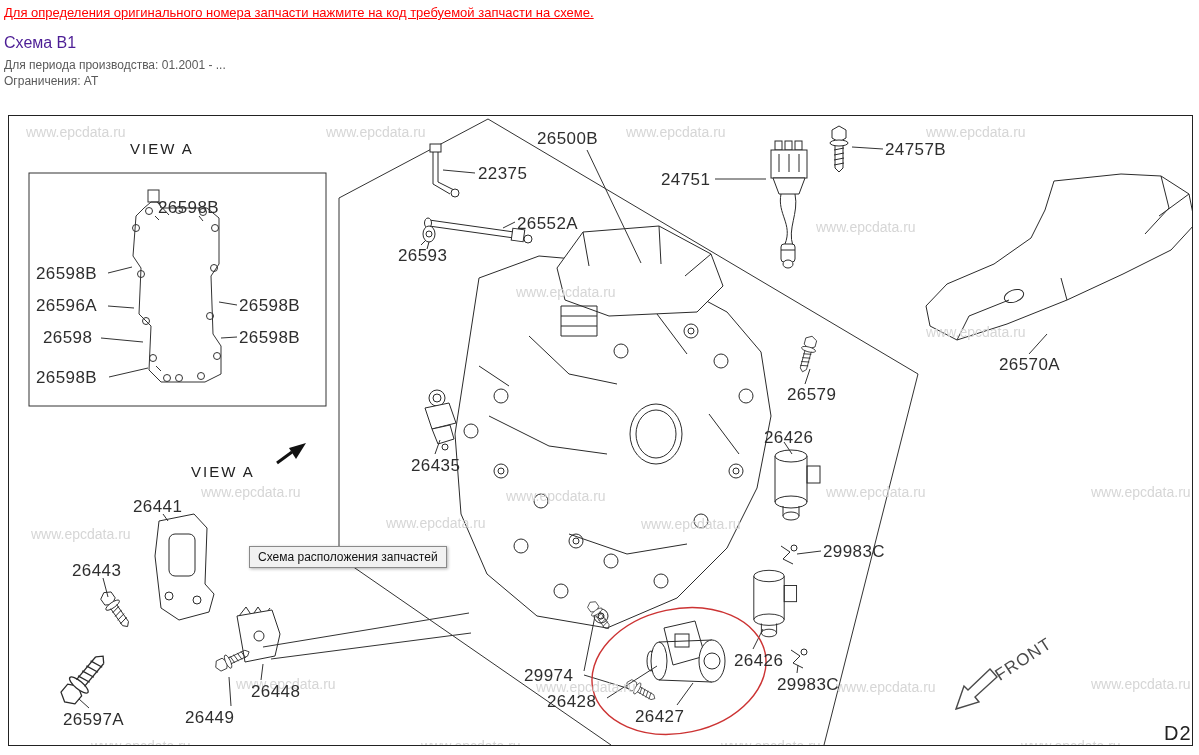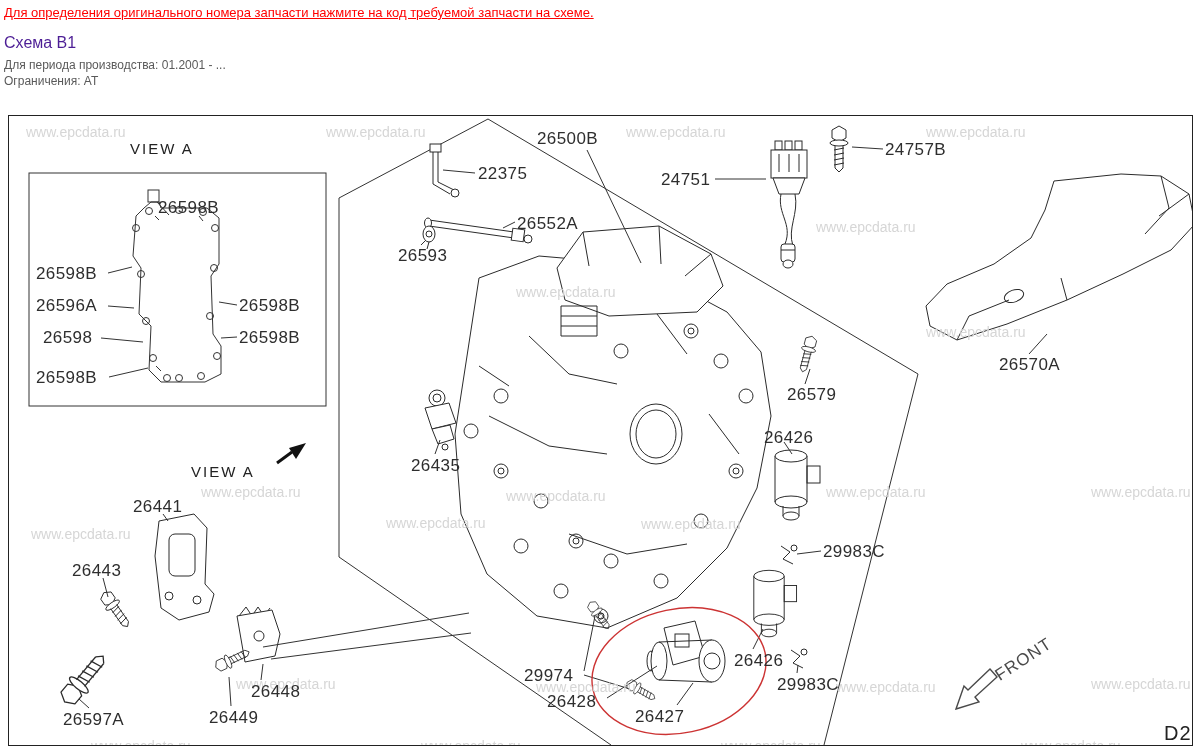--- a/index.html
+++ b/index.html
@@ -256,37 +256,38 @@
   <span class="callout" style="left:149px;top:82px">26598B</span>
   <span class="callout" style="left:27px;top:148px">26598B</span>
   <span class="callout" style="left:27px;top:180px">26596A</span>
   <span class="callout" style="left:230px;top:180px">26598B</span>
   <span class="callout" style="left:34px;top:212px">26598</span>
   <span class="callout" style="left:230px;top:212px">26598B</span>
   <span class="callout" style="left:27px;top:252px">26598B</span>
   <span class="callout" style="left:124px;top:381px">26441</span>
   <span class="callout" style="left:63px;top:445px">26443</span>
   <span class="callout" style="left:242px;top:566px">26448</span>
-  <span class="callout" style="left:200px;top:592px">26449</span>
+  <span class="callout" style="left:176px;top:592px">26449</span>
   <span class="callout" style="left:54px;top:594px">26597A</span>
   <span class="callout" style="left:528px;top:13px">26500B</span>
   <span class="callout" style="left:469px;top:48px">22375</span>
   <span class="callout" style="left:508px;top:98px">26552A</span>
   <span class="callout" style="left:389px;top:130px">26593</span>
   <span class="callout" style="left:652px;top:54px">24751</span>
   <span class="callout" style="left:876px;top:24px">24757B</span>
   <span class="callout" style="left:990px;top:239px">26570A</span>
   <span class="callout" style="left:778px;top:269px">26579</span>
   <span class="callout" style="left:755px;top:312px">26426</span>
   <span class="callout" style="left:402px;top:340px">26435</span>
   <span class="callout" style="left:814px;top:426px">29983C</span>
   <span class="callout" style="left:515px;top:550px">29974</span>
   <span class="callout" style="left:538px;top:576px">26428</span>
   <span class="callout" style="left:626px;top:591px">26427</span>
   <span class="callout" style="left:725px;top:535px">26426</span>
   <span class="callout" style="left:768px;top:559px">29983C</span>
 
+  <div class="tooltip">Схема расположения запчастей</div>
 
   <span class="front">FRONT</span>
 
   <span class="sheet">D26</span>
 
 </div>
 
 </body></html>

